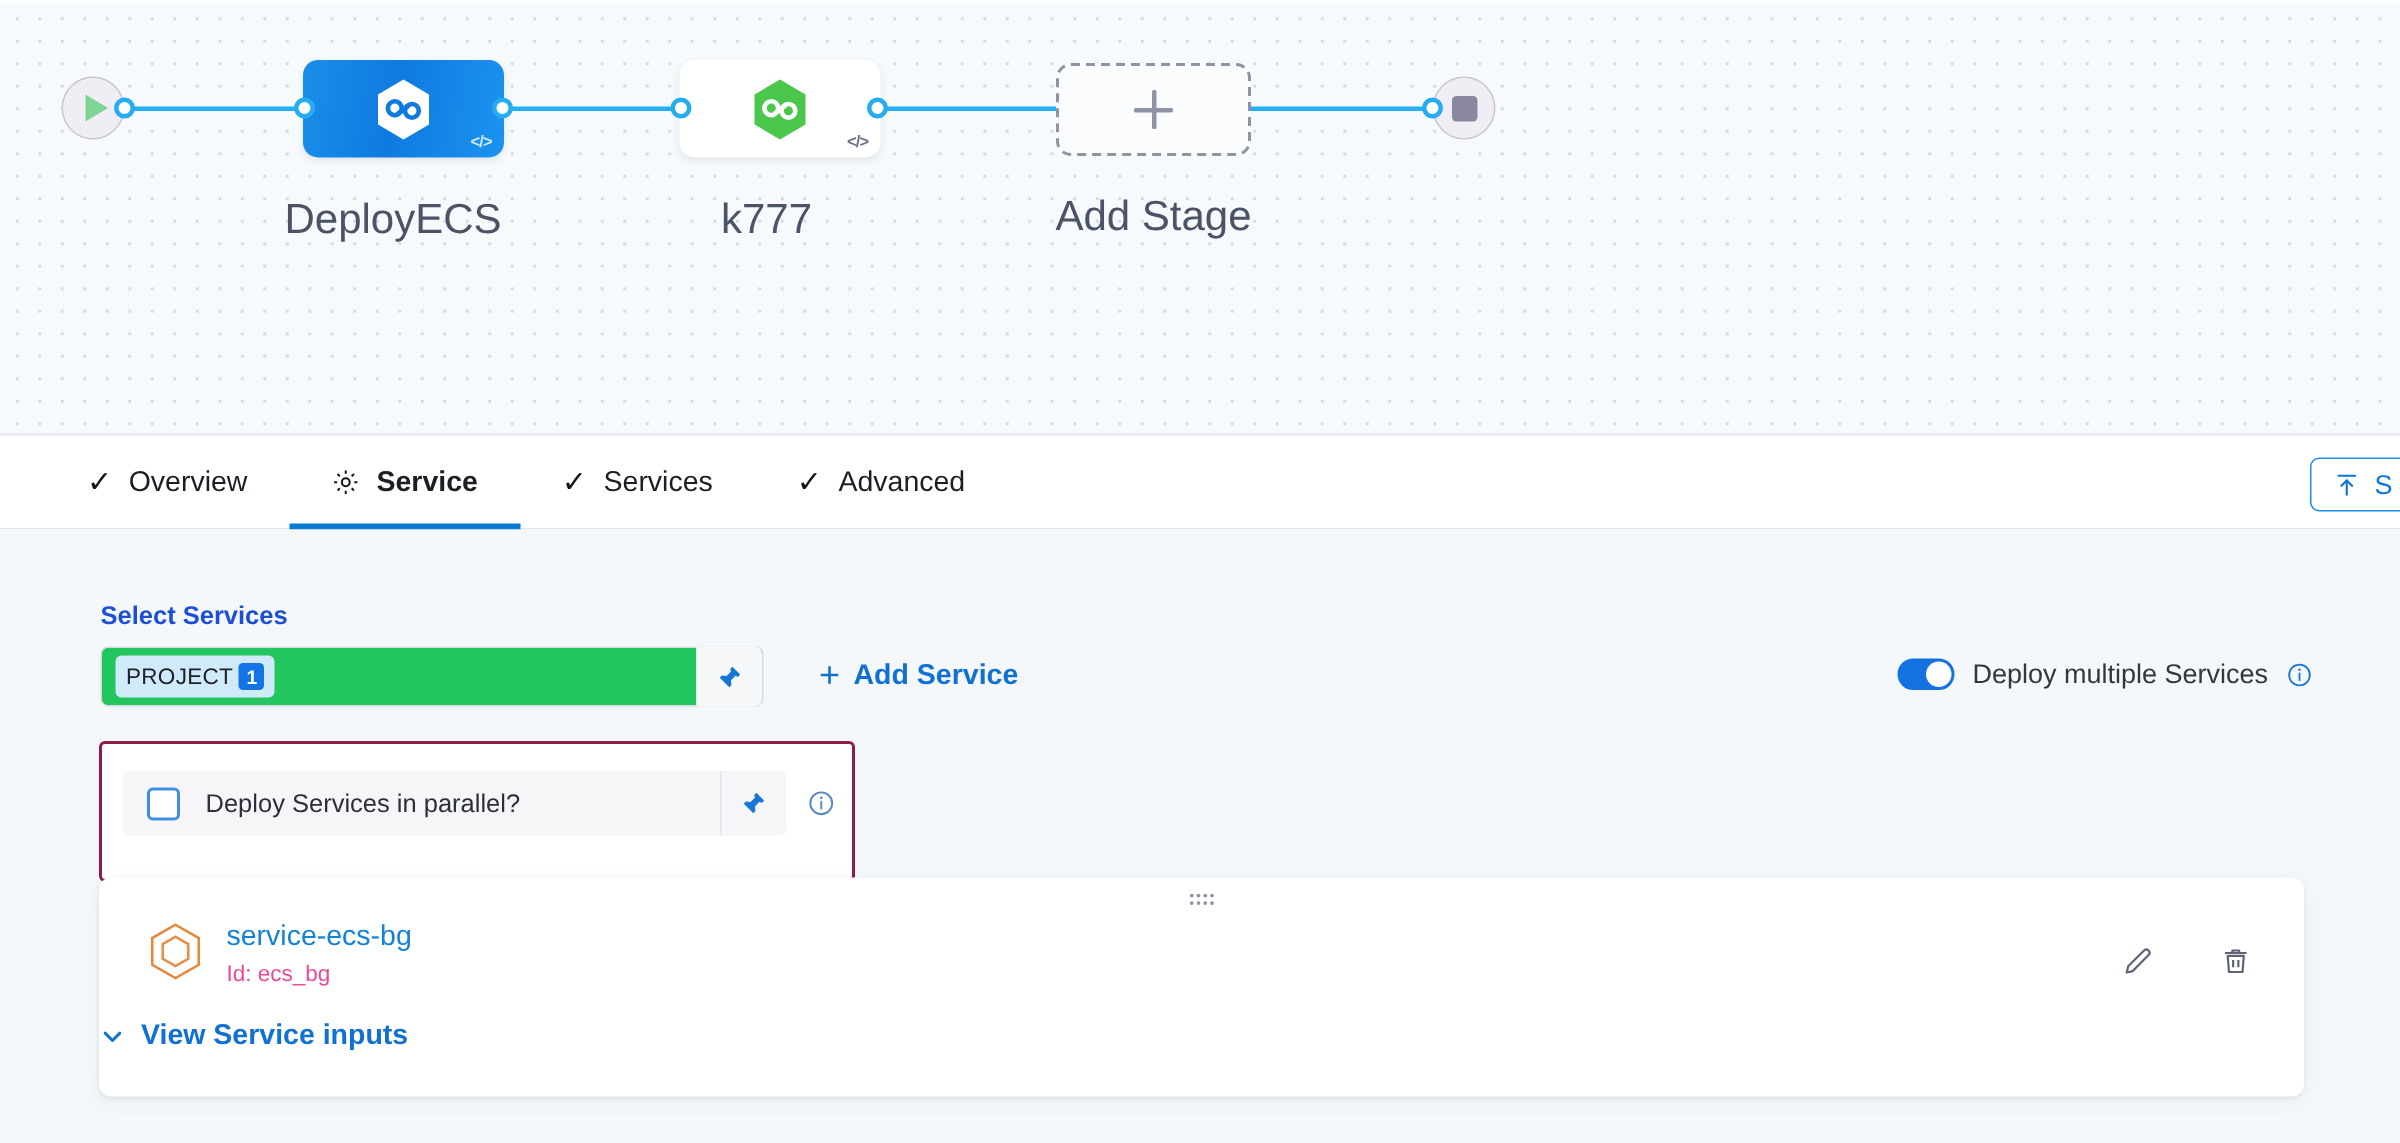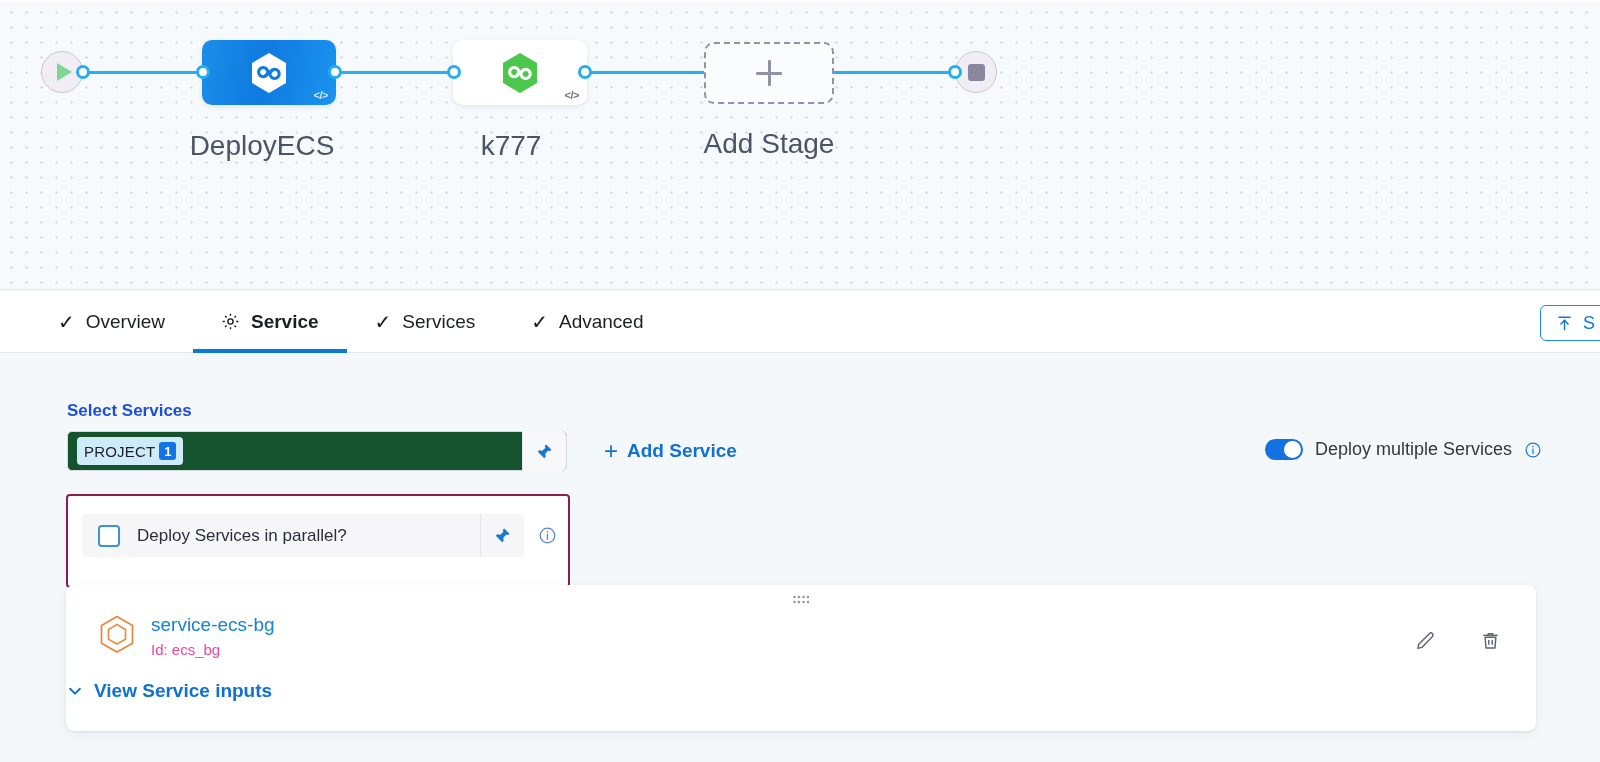--- a/index.html
+++ b/index.html
@@ -99,21 +99,21 @@
 
   
   .body { position: absolute; left: 0; top: 353px; width: 1600px; height: 409px; background: #f4f8fb; }
 
   .section-label {
     position: absolute; left: 67px; top: 48px; font-size: 17px; color: #1d4ed8; font-weight: 700;
   }
 
   .svc-select-row { position: absolute; left: 67px; top: 78px; display: flex; align-items: center; }
   .svc-field {
-    width: 500px; height: 40px; background: #14532d; border: 1px solid #d6dae3;
+    width: 442px; height: 40px; background: #22c55e; border: 1px solid #d6dae3;
     border-radius: 5px; display: flex; align-items: center; position: relative;
   }
   .chip {
     margin-left: 9px; height: 28px; background: #cfeaf8; border-radius: 4px;
     display: flex; align-items: center; padding: 0 7px; gap: 4px;
   }
   .chip-text { font-size: 15px; color: #1d2029; letter-spacing: 0.2px; }
   .chip-badge {
     background: #1473e6; color: #ffffff; font-size: 13px; font-weight: 700;
     min-width: 17px; height: 18px; border-radius: 3px;

